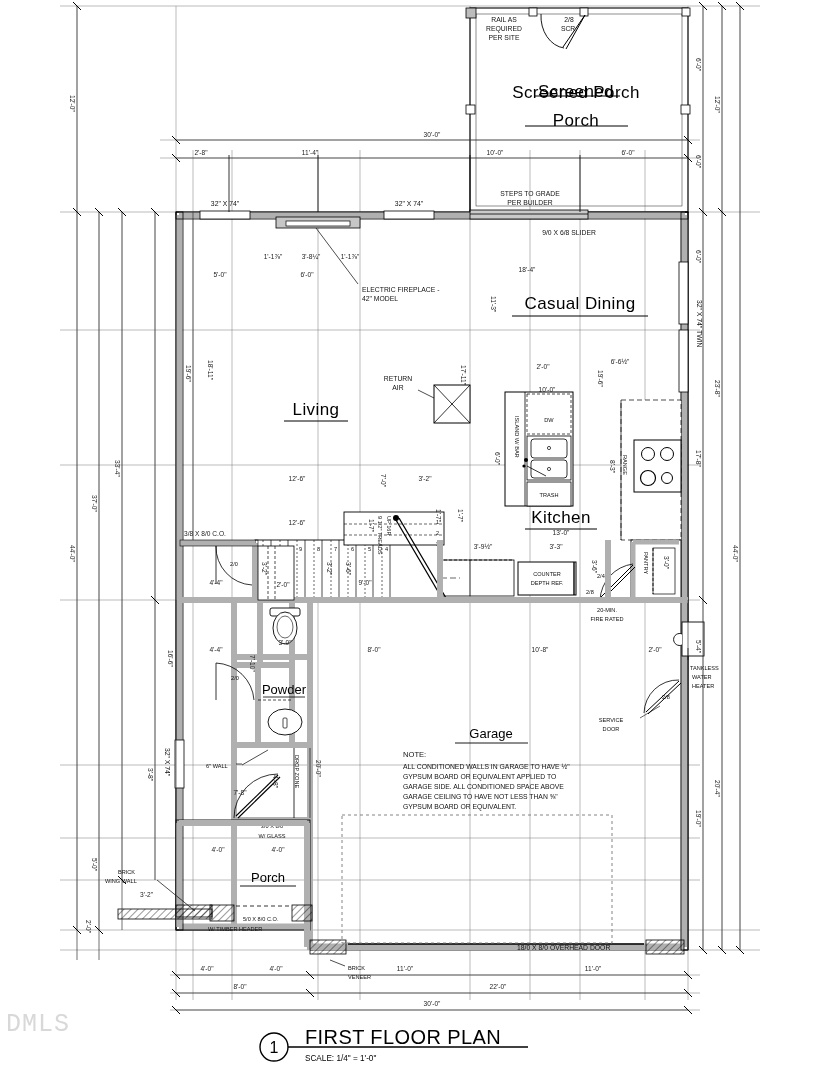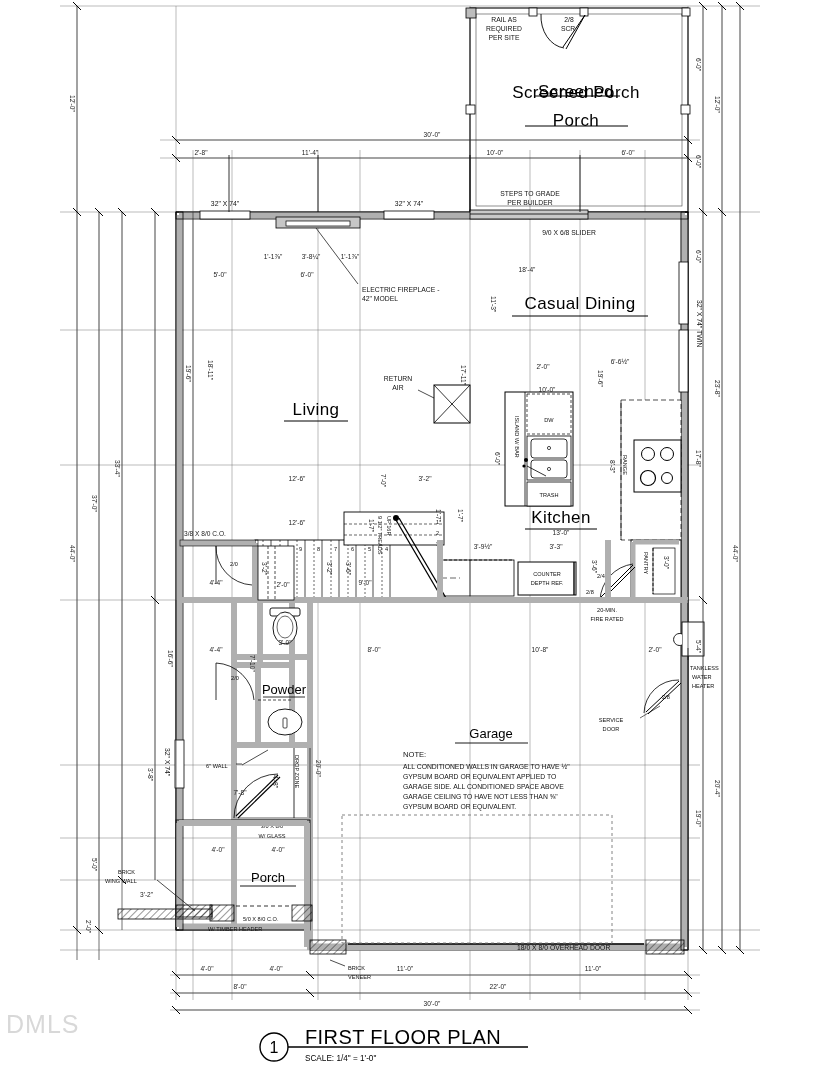--- a/index.html
+++ b/index.html
@@ -9,21 +9,21 @@
   #sheet{position:absolute;left:0;top:0;width:669px;height:1082px;}
   svg{position:absolute;left:0;top:0;}
   .ttl{font-size:17px;letter-spacing:.4px;}
   .ttl-sm{font-size:13px;}
   .dim{font-size:6.6px;fill:#222;}
   .note{font-size:6.8px;fill:#111;}
   .note2{font-size:7.6px;fill:#111;}
   .tiny{font-size:5.6px;fill:#111;}
   .vert{writing-mode:vertical-rl;}
   #dmls{position:absolute;left:6px;top:1010px;font-size:25px;color:#d8d8d8;
-        letter-spacing:1px;font-family:Liberation Sans, sans-serif;}
+        letter-spacing:1px;font-family:Liberation Mono, monospace;}
 </style>
 </head>
 <body>
 
 <div id="sheet">
 
 <svg width="818" height="1082" viewBox="0 0 818 1082">
 
   <defs>
     <pattern id="hatch" width="5" height="5" patternUnits="userSpaceOnUse" patternTransform="rotate(45)">

